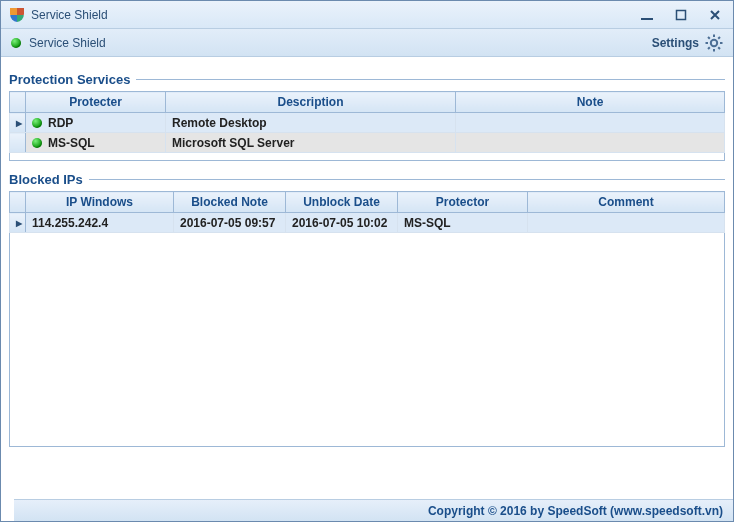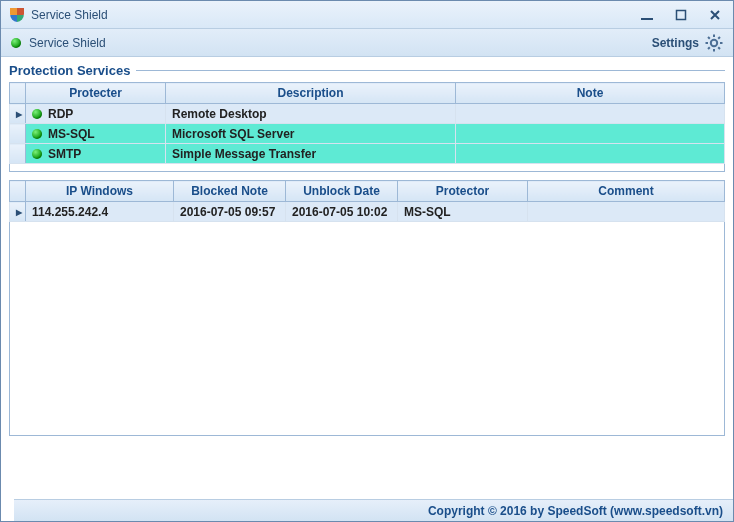--- a/index.html
+++ b/index.html
@@ -63,29 +63,29 @@
   }
   .group {
     border: none;
     margin-bottom: 8px;
   }
   .group-header {
     display:flex; align-items:center;
     color:#1a4e8a;
     font-weight:bold;
     font-size:13px;
-    margin: 2px 0 4px 0;
+    margin: 11px 0 4px 0;
   }
   .group-header .line {
     flex:1; height:1px; background:#9db8d6; margin-left:6px;
   }
   table.grid {
     width:100%;
     border-collapse: collapse;
-    background:#5eead4;
+    background:#e5e5e5;
     border:1px solid #9db8d6;
     table-layout: fixed;
   }
   table.grid th {
     background: linear-gradient(#eaf2fb,#d5e5f5);
     color:#1a4e8a;
     font-weight:bold;
     font-size:12px;
     padding:3px 6px;
     border:1px solid #9db8d6;
@@ -223,32 +223,30 @@
             <td><span class="dot" style="display:inline-block;vertical-align:middle;margin-right:6px"></span><span>RDP</span></td>
             <td>Remote Desktop</td>
             <td></td>
           </tr>
           <tr>
             <td class="rowhandle"></td>
             <td><span class="dot" style="display:inline-block;vertical-align:middle;margin-right:6px"></span><span>MS-SQL</span></td>
             <td>Microsoft SQL Server</td>
             <td></td>
           </tr>
-          <tr>
-            <td class="rowhandle"></td>
-            <td><span class="dot" style="display:inline-block;vertical-align:middle;margin-right:6px"></span><span>SMTP</span></td>
-            <td>Simple Message Transfer</td>
-            <td></td>
-          </tr>
         </tbody>
     </table>
     <div class="panel-body"></div>
   </div>
 
   <div class="group">
+    <div class="group-header">
+      <span>Blocked IPs</span>
+      <span class="line"></span>
+    </div>
     <table class="grid">
       <colgroup>
         <col style="width:16px">
           <col style="width:148px">
           <col style="width:112px">
           <col style="width:112px">
           <col style="width:130px">
           <col>
       </colgroup>
       <thead>

